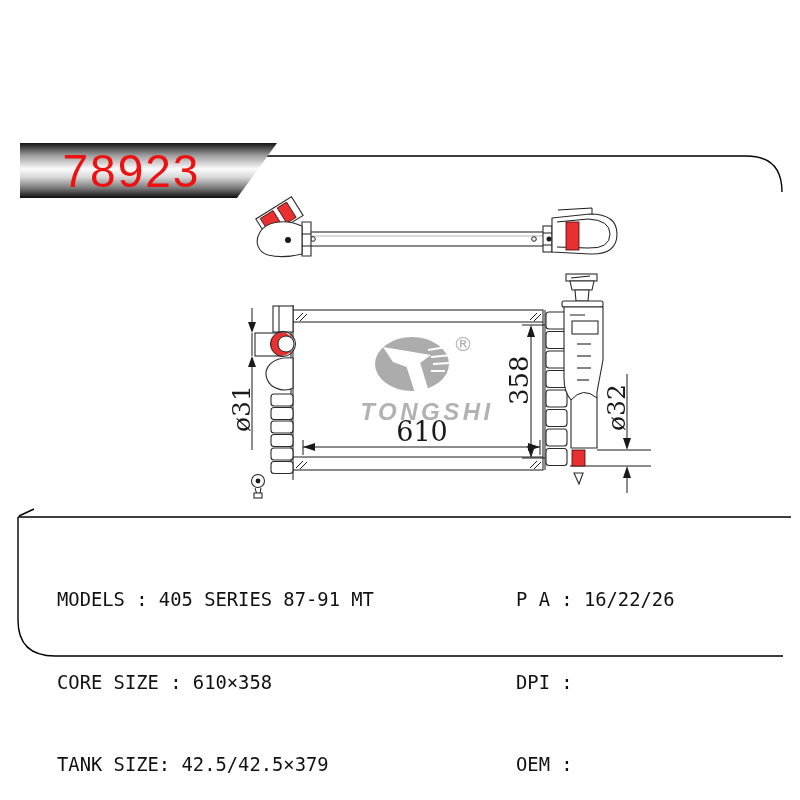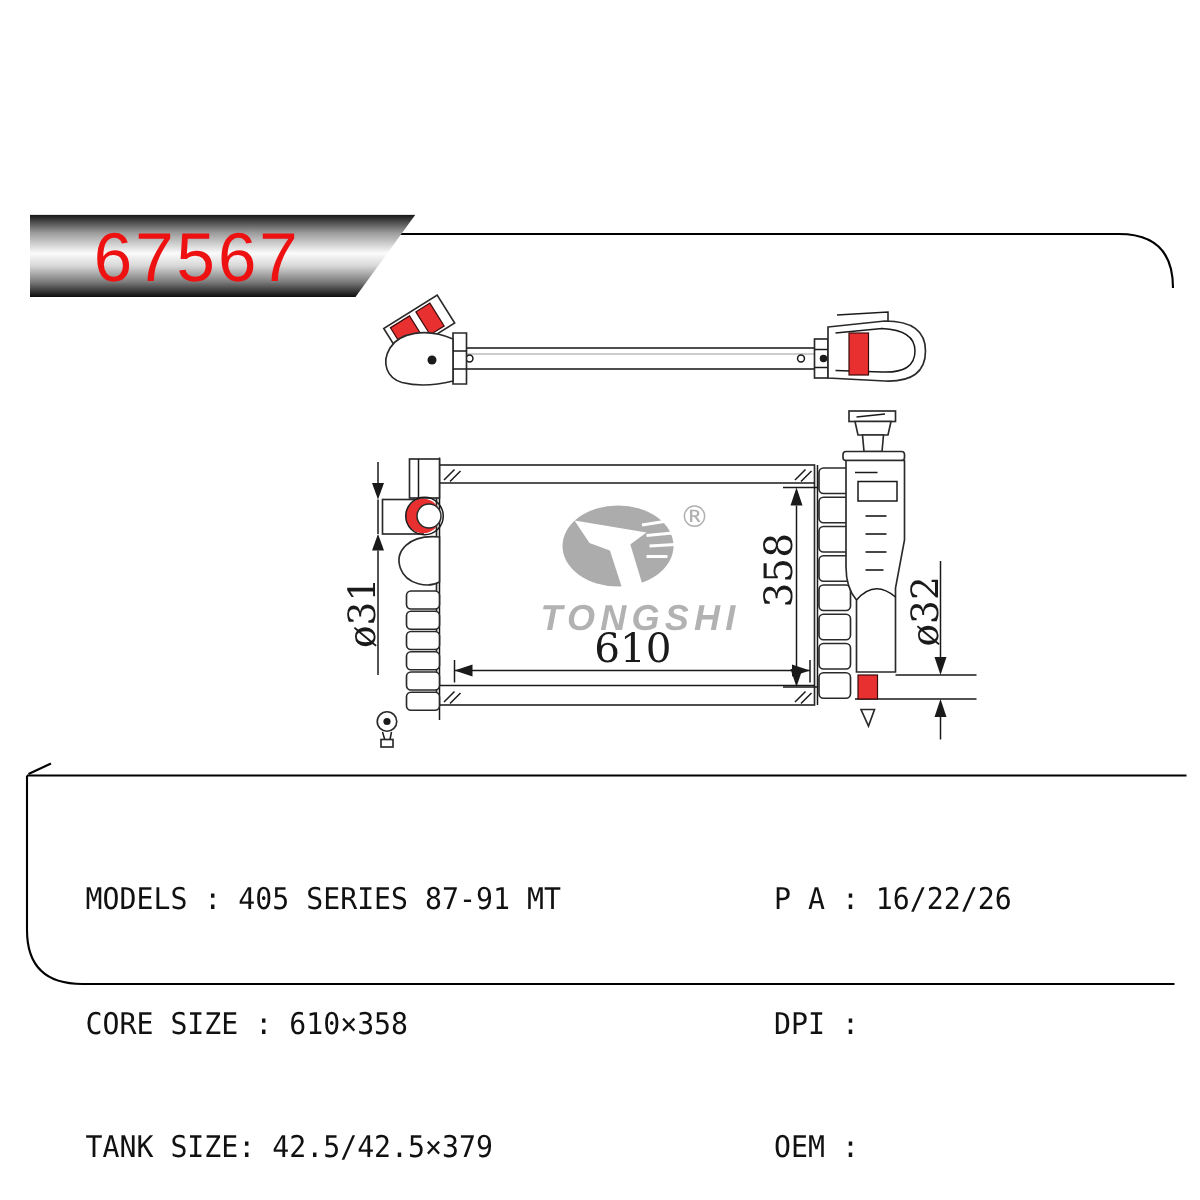--- a/index.html
+++ b/index.html
@@ -185,21 +185,21 @@
           <line class="ln" x1="303" y1="447" x2="540" y2="447"></line>
           <polygon class="solid" points="303,447 315,443 315,451"></polygon>
           <polygon class="solid" points="540,447 528,443 528,451"></polygon>
           <text class="dim" font-size="27" x="422" y="441" text-anchor="middle">610</text>
         </g>
       </g>
     </g>
   </svg>
 
   <div class="banner">
-    <span>67567</span>
+    <span>78923</span>
   </div>
 
   <div class="spec-col spec-left">
     <div>MODELS : 405 SERIES 87-91 MT</div>
     <div>CORE SIZE : 610×358</div>
     <div>TANK SIZE: 42.5/42.5×379</div>
     
   </div>
   <div class="spec-col spec-right">
     <div>P A : 16/22/26</div>

